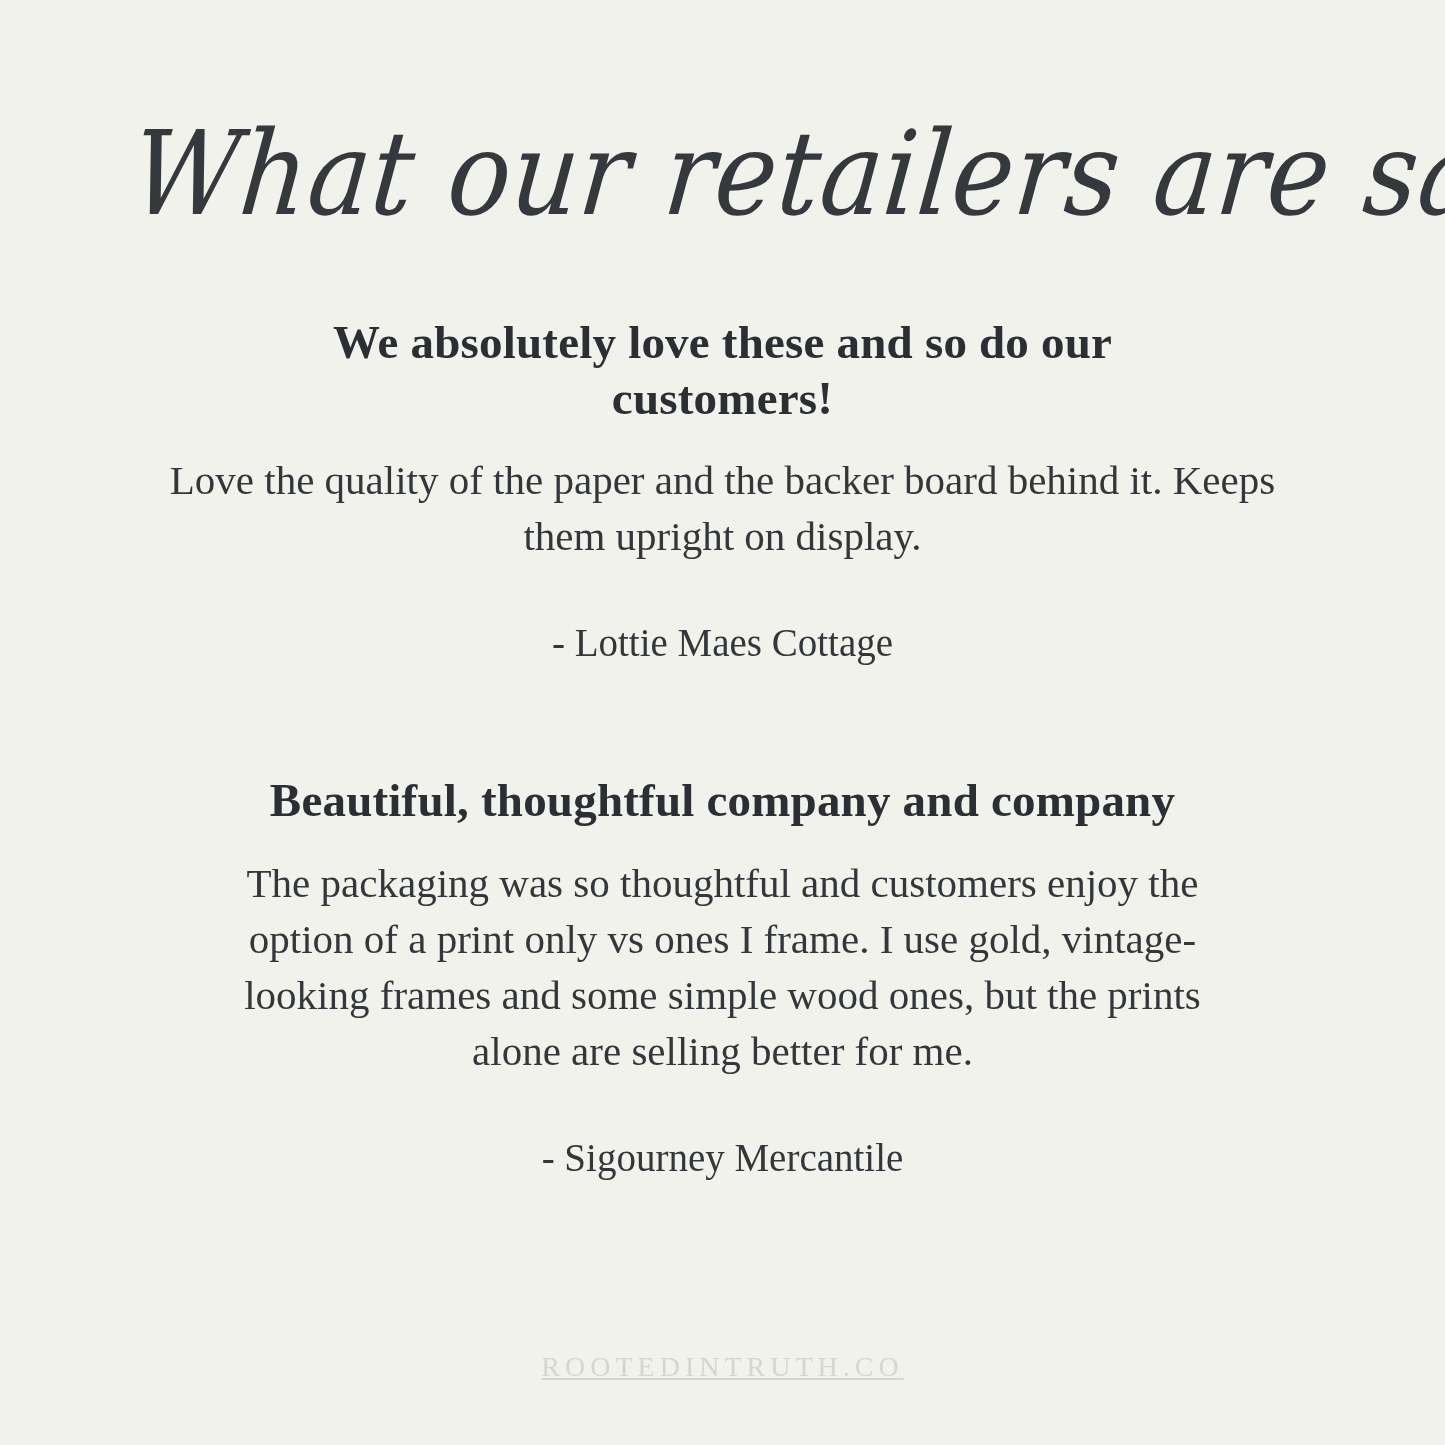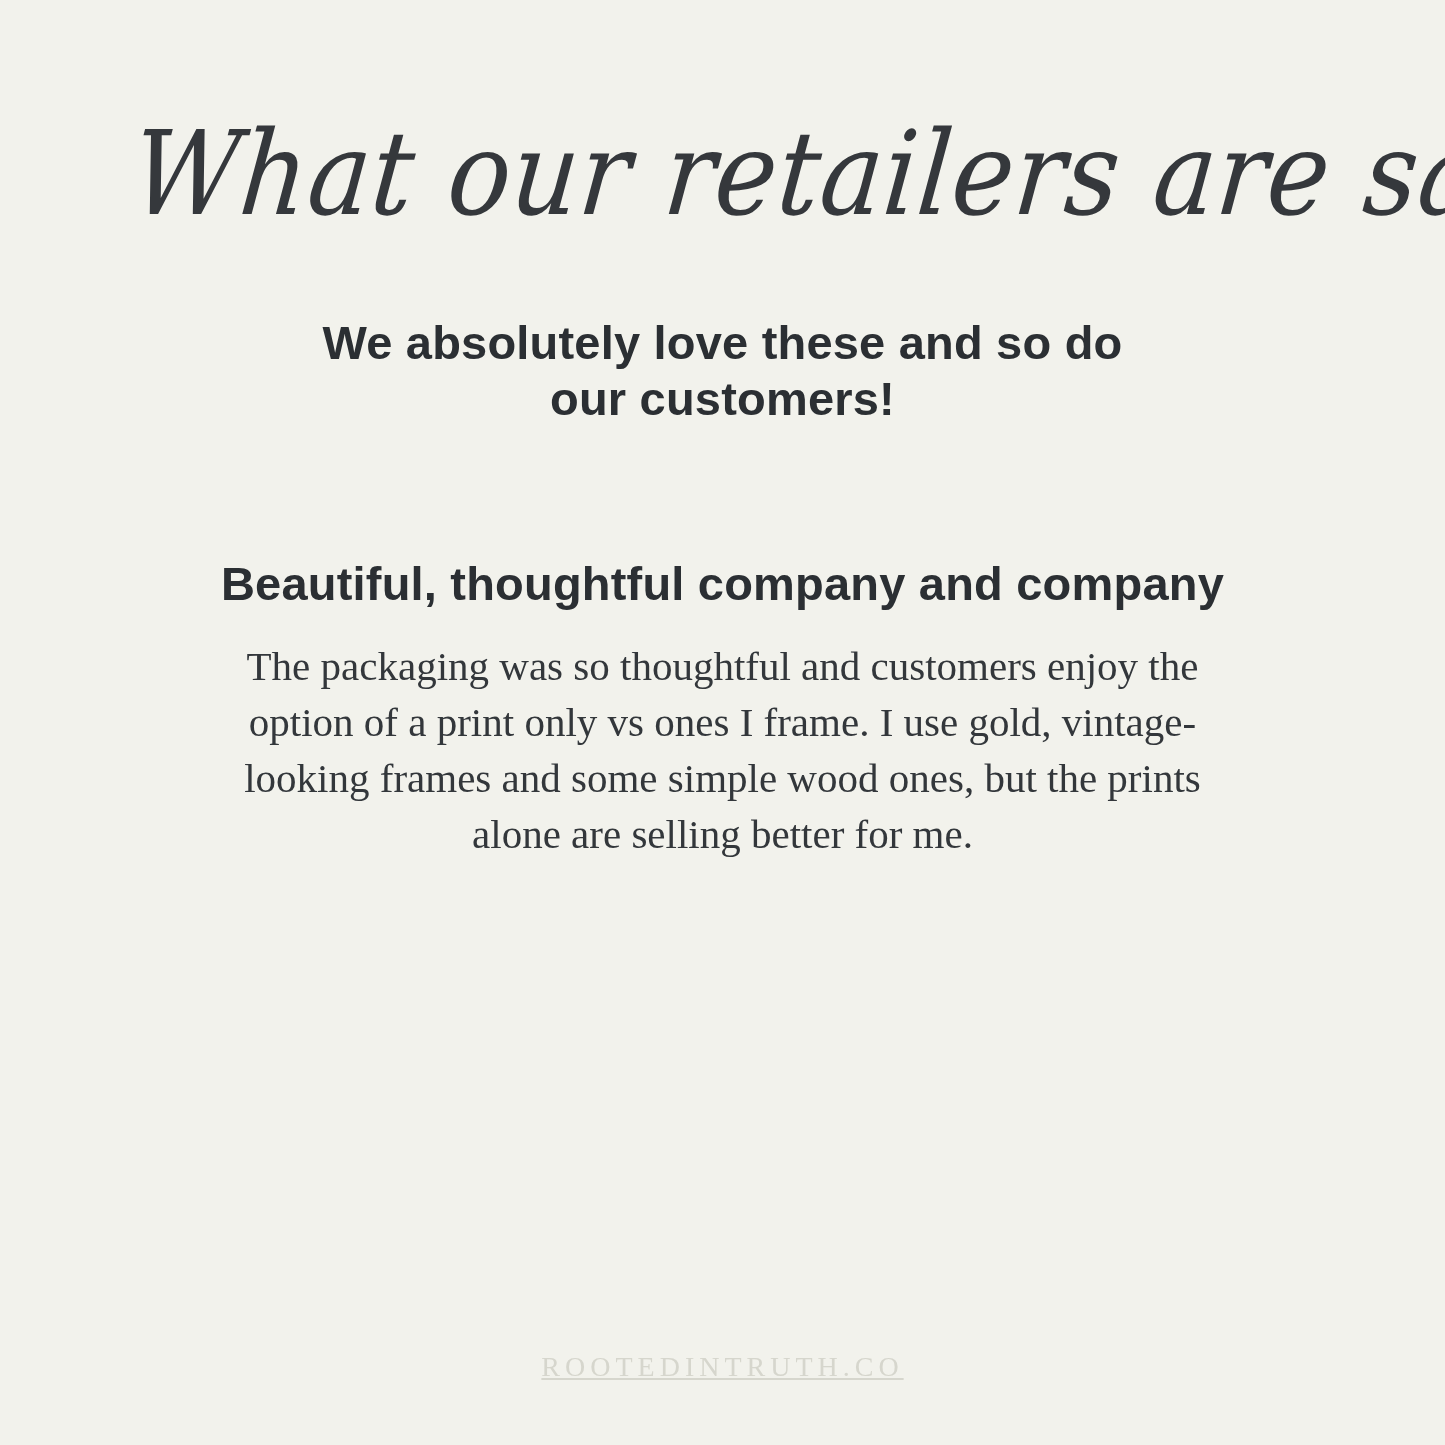--- a/index.html
+++ b/index.html
@@ -46,21 +46,21 @@
     align-items: center;
   }
   .testimonial {
     width: 100%;
     text-align: center;
   }
   .testimonial + .testimonial {
     margin-top: 104px;
   }
   .t-title {
-    font-family: Liberation Sans, sans-serif;
+    font-family: Liberation Serif, serif;
     font-weight: bold;
     font-size: 47px;
     line-height: 1.18;
     color: #2b2f33;
     margin: 0 0 26px 0;
     letter-spacing: 0.2px;
   }
   .t-title.narrow {
     max-width: 840px;
     margin-left: auto;
@@ -101,24 +101,27 @@
 <body>
 
 <div class="page">
 
   <div class="headline">What our retailers are saying</div>
 
   <div class="testimonials">
 
     <div class="testimonial">
       <div class="t-title narrow">We absolutely love these and so do our customers!</div>
+      <div class="t-body">Love the quality of the paper and the backer board behind it. Keeps them upright on display.</div>
+      <div class="t-attrib">- Lottie Maes Cottage</div>
     </div>
 
     <div class="testimonial">
       <div class="t-title">Beautiful, thoughtful company and company</div>
       <div class="t-body narrow">The packaging was so thoughtful and customers enjoy the option of a print only vs ones I frame. I use gold, vintage-looking frames and some simple wood ones, but the prints alone are selling better for me.</div>
+      <div class="t-attrib">- Sigourney Mercantile</div>
     </div>
 
   </div>
 
   <div class="footer">ROOTEDINTRUTH.CO</div>
 
 </div>
 
 </body></html>

